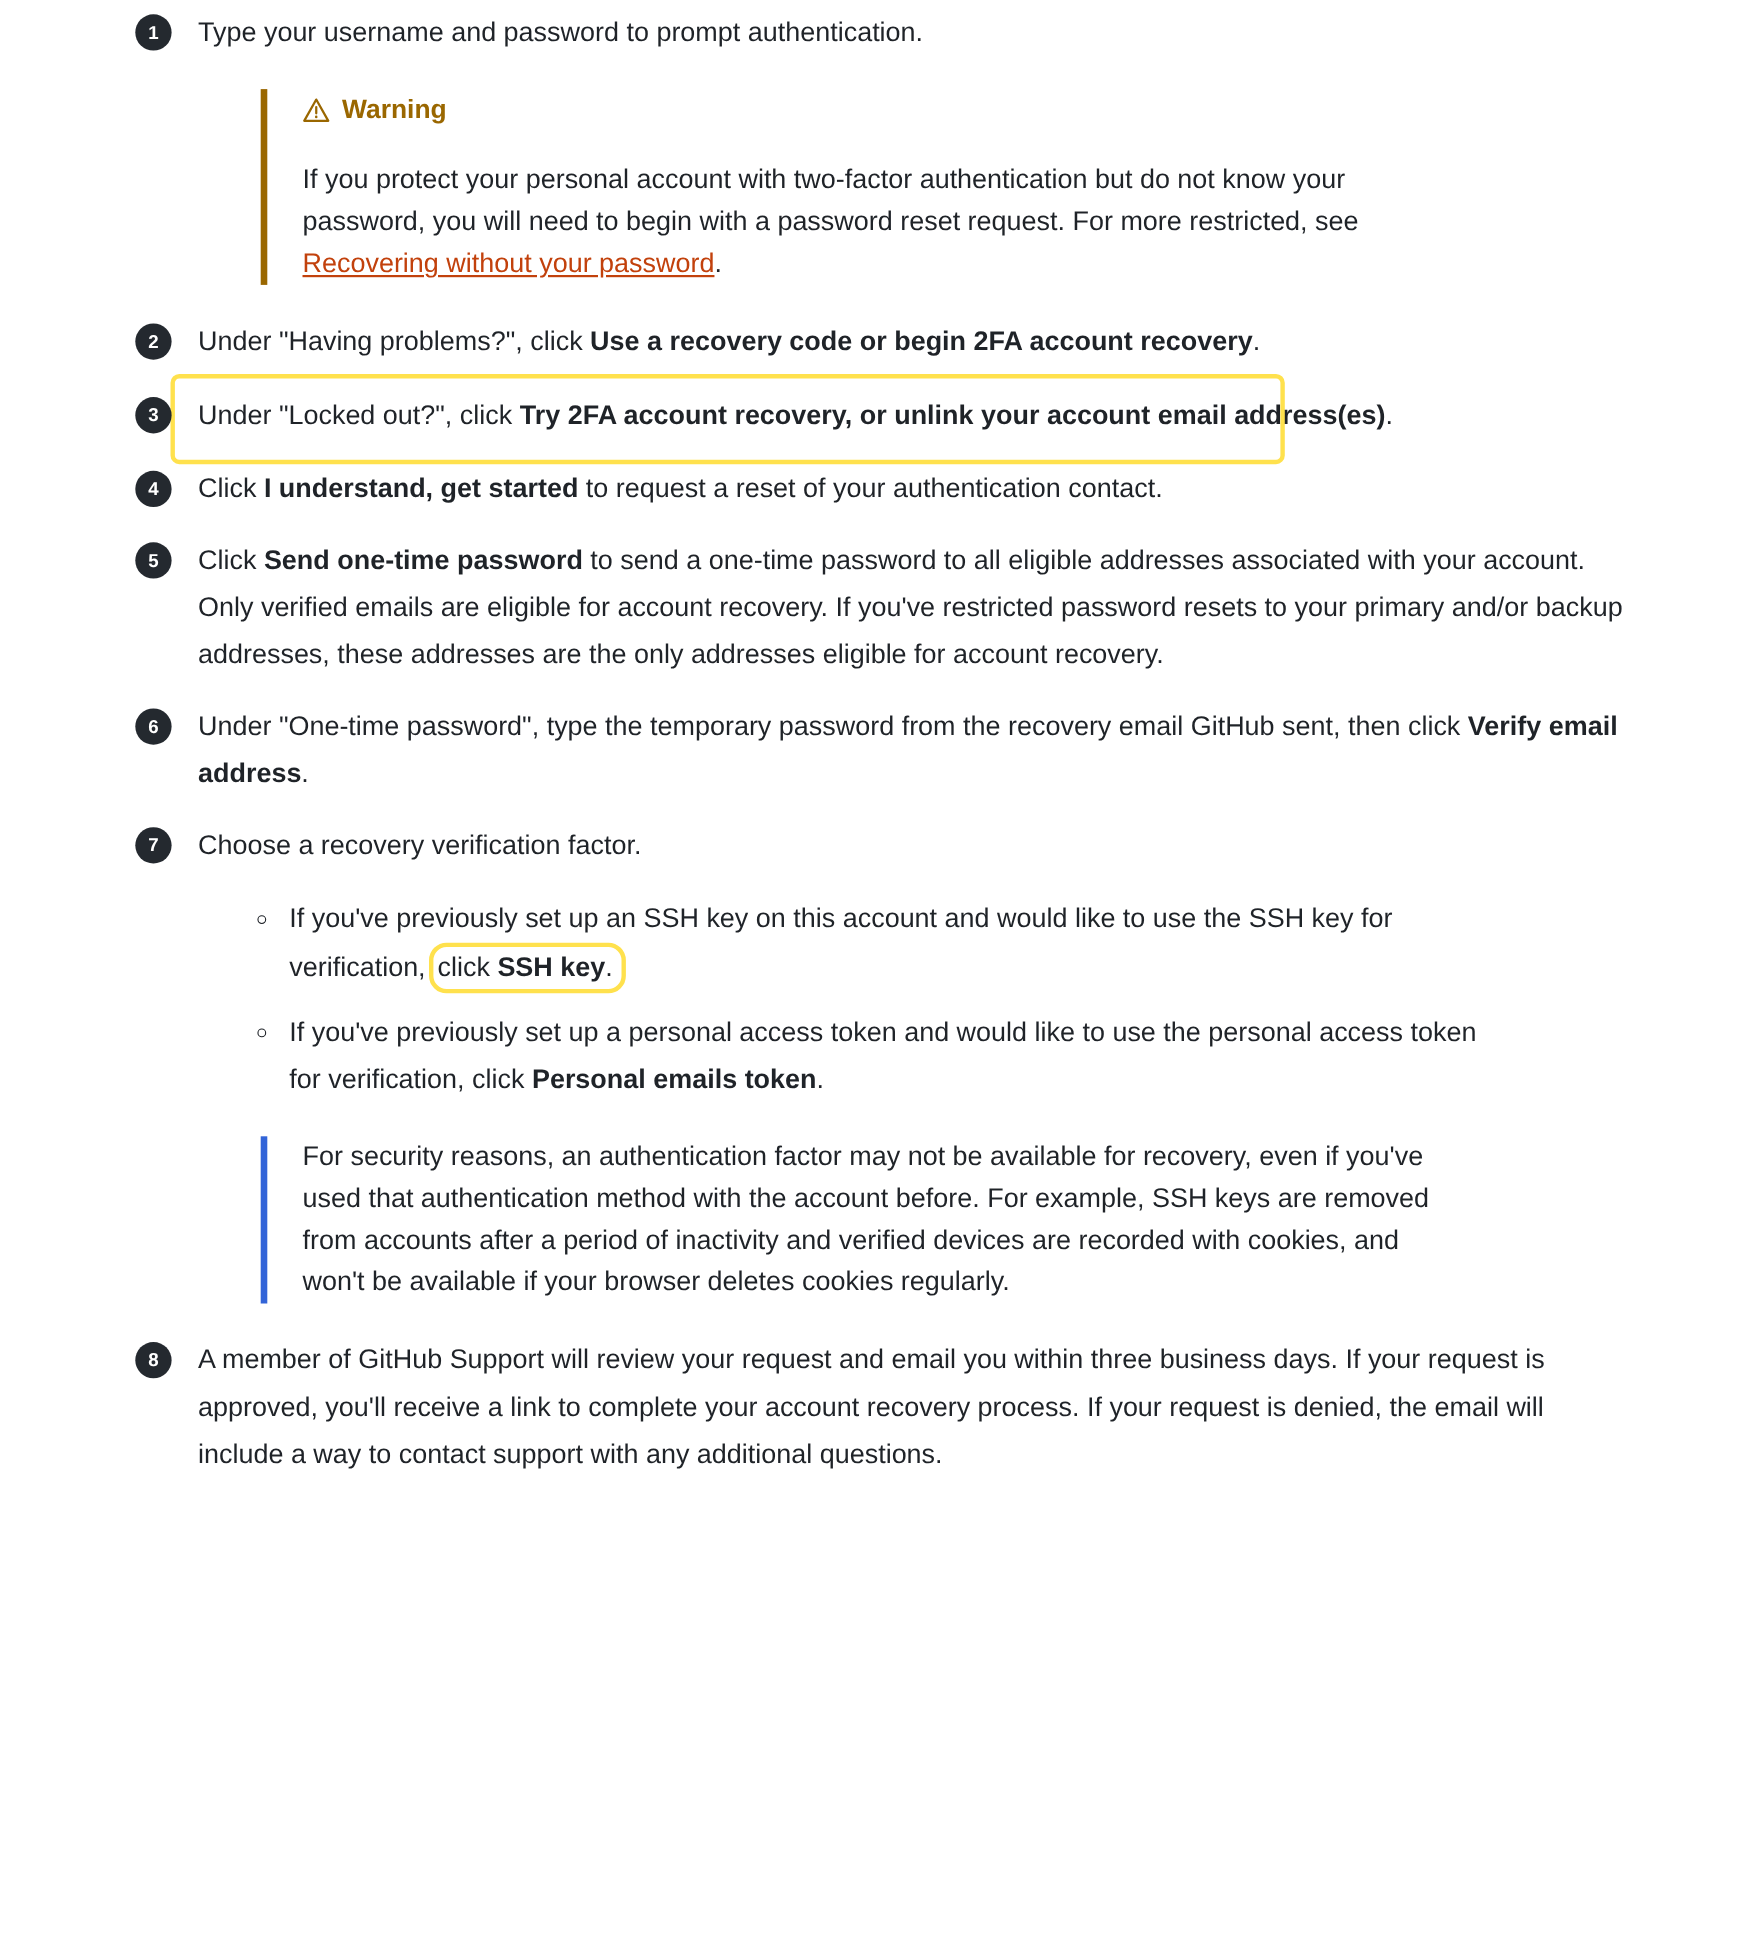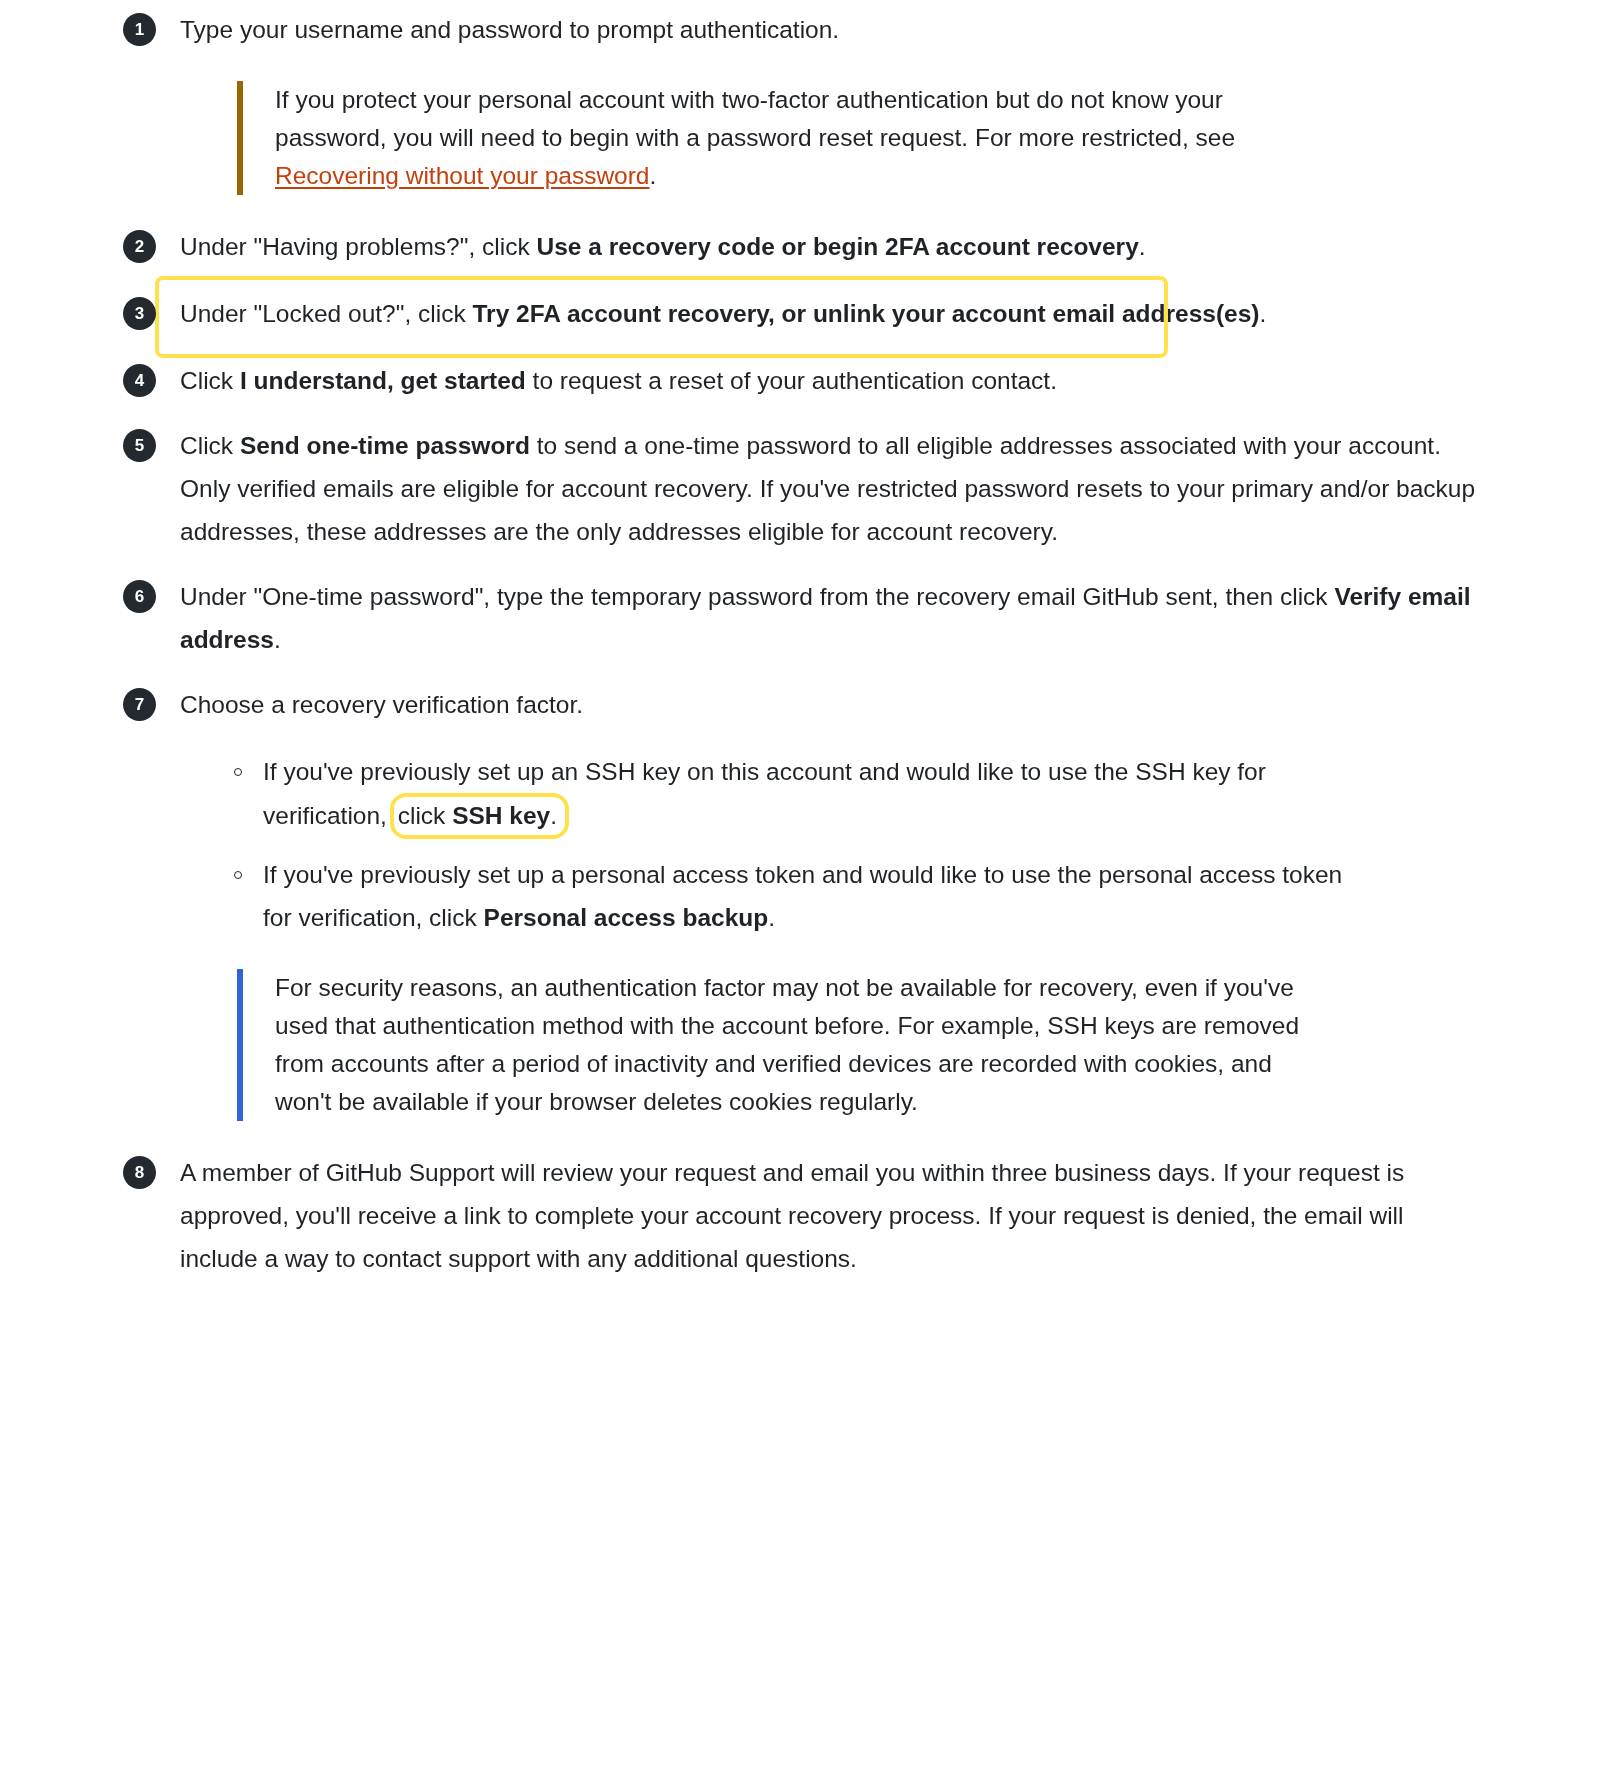--- a/index.html
+++ b/index.html
@@ -154,20 +154,30 @@
 <div class="page">
   <div class="spacer-top"></div>
 
   <ol class="steps">
 
     <li class="step">
       <span class="badge">1</span>
       <span class="step-body">Type your username and password to prompt authentication.</span>
 
       <div class="callout warning">
+        <div class="callout-title">
+          <span class="ic">
+            <svg viewBox="0 0 16 16" fill="none" stroke="#9a6700" stroke-width="1.3" stroke-linejoin="round" stroke-linecap="round">
+              <path d="M8 1.6 L15 14 H1 Z"></path>
+              <line x1="8" y1="6" x2="8" y2="9.6"></line>
+              <circle cx="8" cy="11.7" r="0.75" fill="#9a6700" stroke="none"></circle>
+            </svg>
+          </span>
+          <span>Warning</span>
+        </div>
         <div class="callout-body">
           <span>If you protect your personal account with two-factor authentication but do not know your password, you will need to begin with a password reset request. For more restricted, see </span><a class="doclink" href="#">Recovering without your password</a><span>.</span>
         </div>
       </div>
     </li>
 
     <li class="step sp-2">
       <span class="badge">2</span>
       <span class="step-body"><span>Under "Having problems?", click </span><strong>Use a recovery code or begin 2FA account recovery</strong><span>.</span></span>
     </li>
@@ -194,21 +204,21 @@
     </li>
 
     <li class="step sp-2">
       <span class="badge">7</span>
       <span class="step-body">Choose a recovery verification factor.</span>
 
       <ul class="sub">
 
         <li><span>If you've previously set up an SSH key on this account and would like to use the SSH key for verification, </span><span class="hl-inline"><span>click </span><strong>SSH key</strong><span>.</span></span></li>
 
-        <li><span>If you've previously set up a personal access token and would like to use the personal access token for verification, click </span><strong>Personal access backup</strong><span>.</span></li>
+        <li><span>If you've previously set up a personal access token and would like to use the personal access token for verification, click </span><strong>Personal emails token</strong><span>.</span></li>
       </ul>
 
       <div class="callout note">
         <div class="callout-body">For security reasons, an authentication factor may not be available for recovery, even if you've used that authentication method with the account before. For example, SSH keys are removed from accounts after a period of inactivity and verified devices are recorded with cookies, and won't be available if your browser deletes cookies regularly.</div>
       </div>
     </li>
 
     <li class="step sp-2">
       <span class="badge">8</span>
       <span class="step-body">A member of GitHub Support will review your request and email you within three business days. If your request is approved, you'll receive a link to complete your account recovery process. If your request is denied, the email will include a way to contact support with any additional questions.</span>

